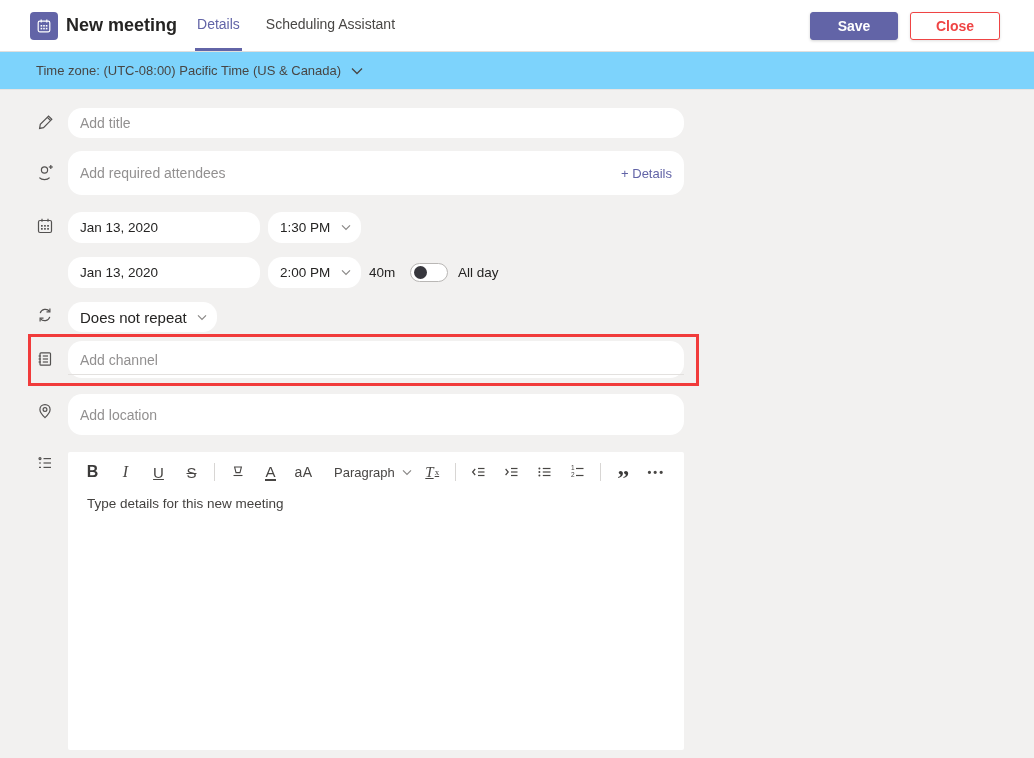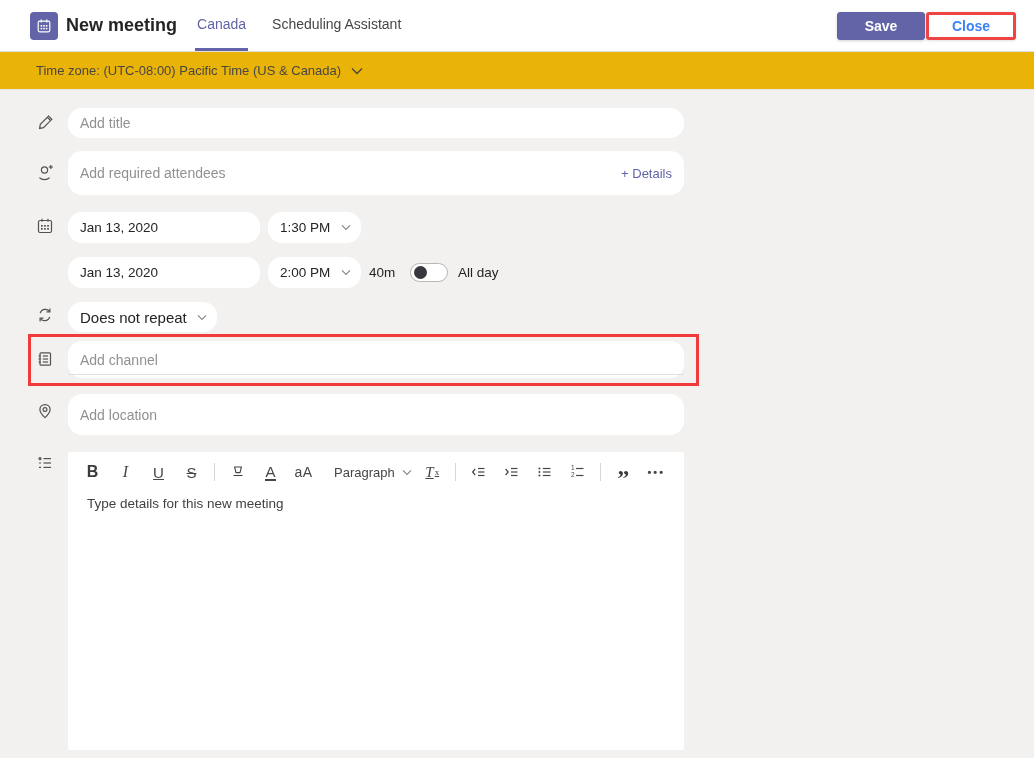--- a/index.html
+++ b/index.html
@@ -12,27 +12,27 @@
   .app-tile{width:28px;height:28px;background:#6264a7;border-radius:4px;margin:12px 8px 0 30px;
     display:flex;align-items:center;justify-content:center;flex:none;}
   .page-title{font-size:18px;font-weight:700;color:#252423;margin:0 18px 0 0;align-self:center;}
   .tabs{display:flex;align-items:stretch;}
   .tab{display:flex;align-items:center;padding:0 2px;margin-right:22px;font-size:14px;color:#484644;
     border-bottom:3px solid transparent;box-sizing:border-box;cursor:pointer;}
   .tab.active{color:#6264a7;border-bottom-color:#6264a7;font-weight:400;}
   .spacer{flex:1;}
   .btn{height:28px;border-radius:3px;font-size:14px;font-family:"Liberation Sans",sans-serif;
     align-self:center;cursor:pointer;}
-  .btn-save{width:88px;background:#6264a7;color:#fff;border:1px solid #6264a7;margin-right:1px;
+  .btn-save{width:88px;background:#6264a7;color:#fff;border:1px solid #6264a7;margin-right:12px;
     box-shadow:0 1px 3px rgba(0,0,0,.18);font-weight:600;}
-  .btn-close{width:90px;background:#fff;color:#3b82f6;border:3px solid #ef4444;margin-right:18px;
+  .btn-close{width:90px;background:#fff;color:#ef4444;border:1px solid #ef4444;margin-right:34px;
     box-shadow:0 1px 3px rgba(0,0,0,.12);font-weight:600;}
 
   
-  .tzbar{position:absolute;top:52px;left:0;right:0;height:38px;background:#eab308;
+  .tzbar{position:absolute;top:52px;left:0;right:0;height:38px;background:#7dd3fc;
     border-bottom:1px solid #e7e5e3;display:flex;align-items:center;padding-left:36px;
     box-sizing:border-box;font-size:13px;color:#484644;gap:10px;cursor:pointer;}
 
   
   .fld{position:absolute;background:#fff;border-radius:14px;display:flex;align-items:center;
     box-sizing:border-box;font-size:14px;}
   .ph{color:#929090;padding-left:12px;font-size:14px;}
   .val{color:#252423;padding-left:12px;font-size:13.5px;}
   .row-icon{position:absolute;color:#545251;}
   .chev{flex:none;}
@@ -96,21 +96,21 @@
             <rect x="7.2" y="7" width="1.6" height="1.6"></rect>
             <rect x="9.8" y="7" width="1.6" height="1.6"></rect>
           <rect x="4.6" y="9.8" width="1.6" height="1.6"></rect>
             <rect x="7.2" y="9.8" width="1.6" height="1.6"></rect>
             <rect x="9.8" y="9.8" width="1.6" height="1.6"></rect>
         </g>
       </svg>
     </div>
     <h1 class="page-title">New meeting</h1>
     <nav class="tabs">
-      <div class="tab active">Canada</div>
+      <div class="tab active">Details</div>
       <div class="tab">Scheduling Assistant</div>
     </nav>
     <div class="spacer"></div>
     <button class="btn btn-save">Save</button>
     <button class="btn btn-close">Close</button>
   </header>
 
   <div class="tzbar">
     <span>Time zone: (UTC-08:00) Pacific Time (US &amp; Canada)</span>
     <svg class="chev" width="12" height="8" viewBox="0 0 12 8" fill="none" stroke="#484644" stroke-width="1.3">

